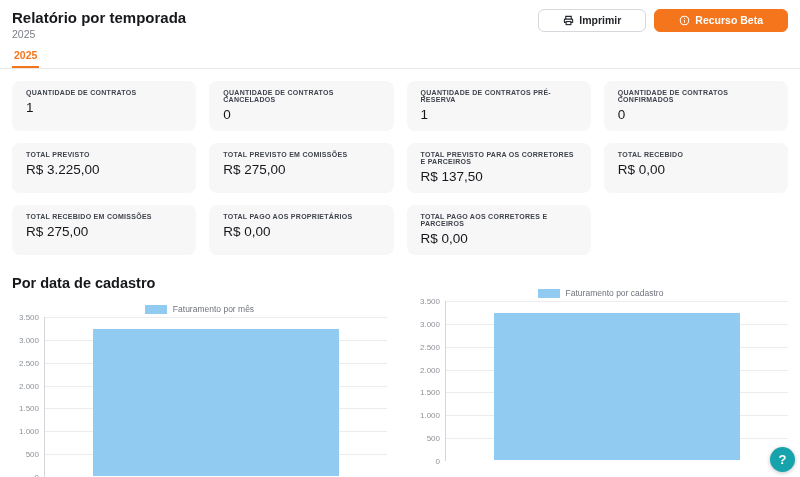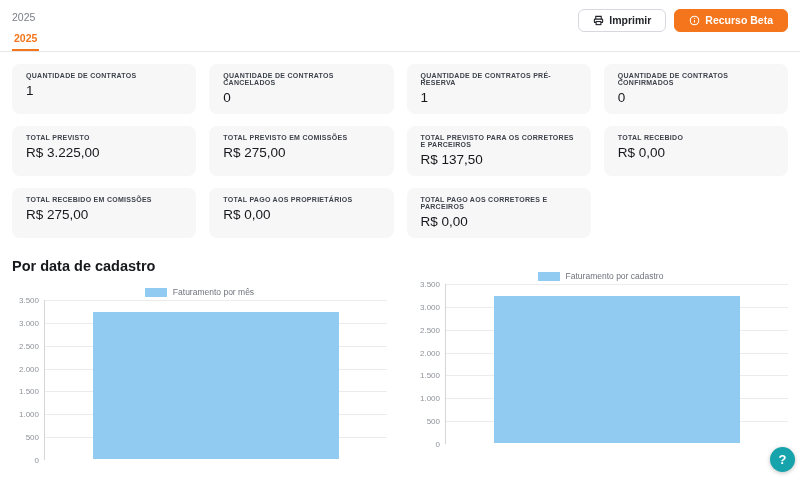--- a/index.html
+++ b/index.html
@@ -8,21 +8,21 @@
 
   
   .header { position:relative; padding:9px 12px 0 12px; border-bottom:1px solid #e8e8ea; }
   .page-title { font-size:15px; font-weight:bold; color:#17181c; }
   .page-subtitle { font-size:10.5px; color:#7a7e87; margin-top:2px; }
   .tab-row { margin-top:5px; }
   .tab { display:inline-block; font-size:10.5px; font-weight:bold; color:#f4751c;
     padding:0 2px 5px 2px; border-bottom:2px solid #f4751c; cursor:pointer; }
   .header-actions { position:absolute; top:9px; right:12px; display:flex; gap:8px; }
   .btn { display:inline-flex; align-items:center; gap:5px; font-size:10.5px; font-weight:bold;
-    border-radius:6px; padding:5px 14px; cursor:pointer; line-height:1; }
+    border-radius:6px; padding:5px 24px; cursor:pointer; line-height:1; }
   .btn-print { background:#ffffff; color:#23252b; border:1px solid #d6d8dd; }
   .btn-beta { background:#f4751c; color:#ffffff; border:1px solid #f4751c; font-weight:600; }
   .btn svg { display:block; }
 
   
   .stats { display:grid; grid-template-columns:repeat(4,1fr); gap:12px 13px; margin:12px 12px 0 12px; }
   .stat-card { background:#f7f7f8; border-radius:8px; padding:8px 14px 9px 14px; min-height:38px; }
   .stat-label { font-size:7px; font-weight:bold; color:#3f434c; letter-spacing:.04em; }
   .stat-value { font-size:13.5px; color:#17181c; margin-top:4px; }
 
@@ -41,20 +41,21 @@
 
   
   .help-btn { position:fixed; right:5px; bottom:5px; width:25px; height:25px; border-radius:50%;
     background:#17a3ab; color:#ffffff; display:flex; align-items:center; justify-content:center;
     font-size:13px; font-weight:bold; box-shadow:0 1px 4px rgba(0,0,0,.25); cursor:pointer; }
 </style>
 </head>
 <body>
 
 <div class="header">
+  <div class="page-title">Relatório por temporada</div>
   <div class="page-subtitle">2025</div>
   <div class="tab-row">
     <span class="tab">2025</span>
   </div>
   <div class="header-actions">
     <button class="btn btn-print">
       <span>
         <svg width="11" height="11" viewBox="0 0 16 16" fill="none" stroke="#23252b" stroke-width="1.6">
           <path d="M4 6V2h8v4"></path>
             <rect x="2" y="6" width="12" height="5" rx="1"></rect>

